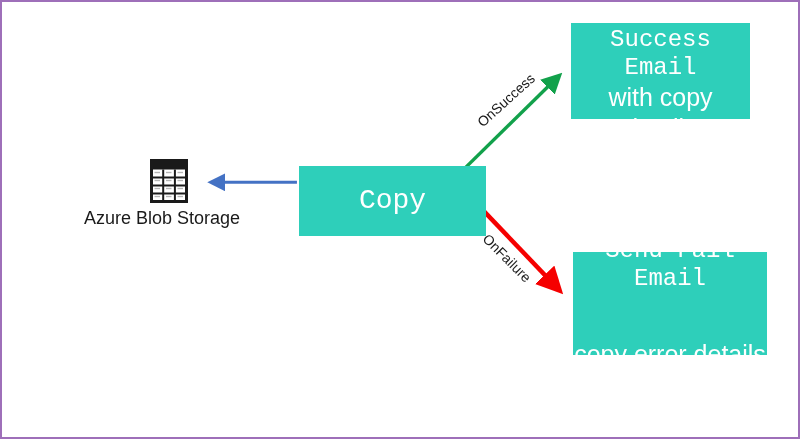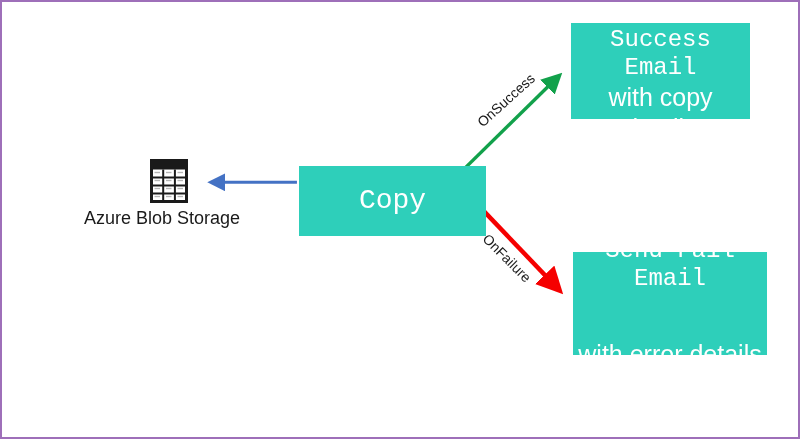--- a/index.html
+++ b/index.html
@@ -137,19 +137,19 @@
     <div class="activity-title">Copy</div>
   </div>
 
   <div class="activity-box success-box">
     <div class="activity-title">Send Success Email</div>
     <div class="activity-subtitle">with copy details</div>
   </div>
 
   <div class="activity-box fail-box">
     <div class="activity-title">Send Fail Email</div>
-    <div class="activity-subtitle">with error details</div>
+    <div class="activity-subtitle">copy error details</div>
   </div>
 
   <div class="edge-label edge-label-success">OnSuccess</div>
   <div class="edge-label edge-label-failure">OnFailure</div>
 
 </div>
 
 </body></html>

